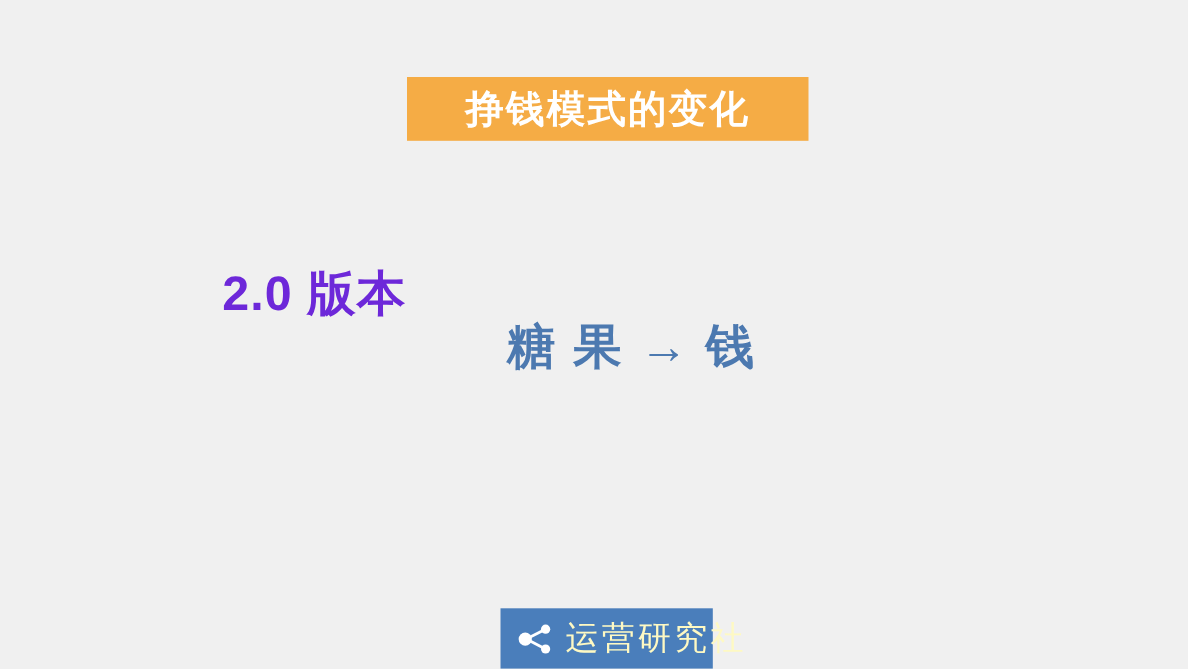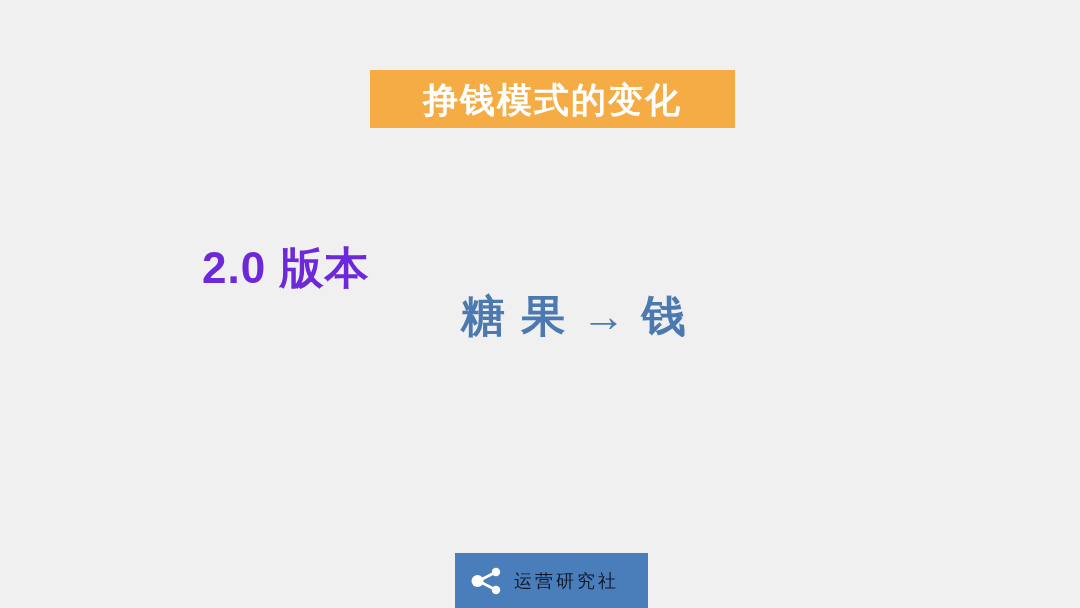--- a/index.html
+++ b/index.html
@@ -93,22 +93,22 @@
     padding-left: 14px;
     box-sizing: border-box;
   }
   #share-icon {
     width: 34px;
     height: 30px;
     flex: 0 0 auto;
     display: block;
   }
   #footer-text {
-    color: #0f172a;
-    font-size: 18px;
+    color: #fef9c3;
+    font-size: 30px;
     font-weight: normal;
     letter-spacing: 3px;
     margin-left: 11px;
     line-height: 1;
     white-space: nowrap;
   }
 </style>
 </head>
 <body>
 

